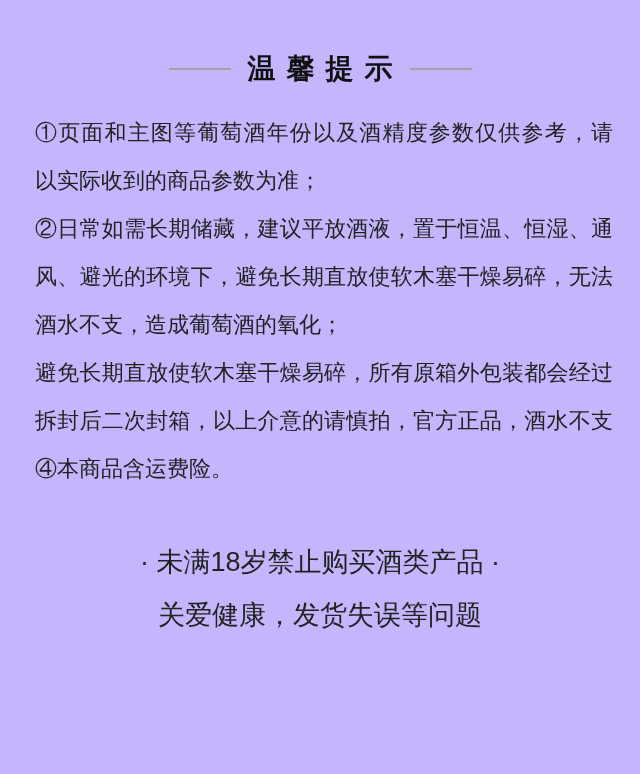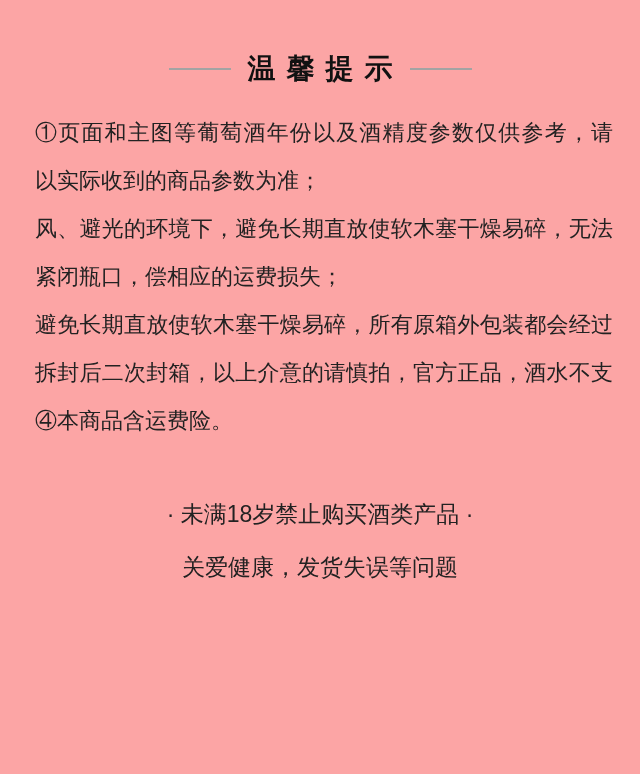--- a/index.html
+++ b/index.html
@@ -2,21 +2,21 @@
 <html><head>
 <meta charset="utf-8">
 <style>
   html, body { margin: 0; padding: 0; }
   body { background: #ffffff; }
 
   .page {
     position: relative;
     width: 640px;
     height: 774px;
-    background: #fca5a5;
+    background: #c4b5fd;
     overflow: hidden;
     font-family: "Liberation Sans", sans-serif;
     color: #222222;
   }
 
   
   .header {
     padding-top: 51px;
     display: flex;
     align-items: center;
@@ -56,21 +56,21 @@
   }
   .line.fill {
     text-align-last: justify;
     text-justify: inter-character;
   }
 
   
   .footer {
     margin-top: 45px;
     text-align: center;
-    font-size: 23px;
+    font-size: 27px;
     line-height: 48px;
     color: #222222;
   }
   .footer-line + .footer-line { margin-top: 5px; }
 </style>
 </head>
 <body>
 
 <div class="page">
 
@@ -81,22 +81,23 @@
   </div>
 
   <div class="notices">
 
     <div class="notice">
       <div class="line fill">①页面和主图等葡萄酒年份以及酒精度参数仅供参考，请</div>
       <div class="line">以实际收到的商品参数为准；</div>
     </div>
 
     <div class="notice">
+      <div class="line fill">②日常如需长期储藏，建议平放酒液，置于恒温、恒湿、通</div>
       <div class="line fill">风、避光的环境下，避免长期直放使软木塞干燥易碎，无法</div>
-      <div class="line">紧闭瓶口，偿相应的运费损失；</div>
+      <div class="line">酒水不支，造成葡萄酒的氧化；</div>
     </div>
 
     <div class="notice">
       <div class="line fill">避免长期直放使软木塞干燥易碎，所有原箱外包装都会经过</div>
       <div class="line fill">拆封后二次封箱，以上介意的请慎拍，官方正品，酒水不支</div>
     </div>
 
     <div class="notice">
       <div class="line">④本商品含运费险。</div>
     </div>

